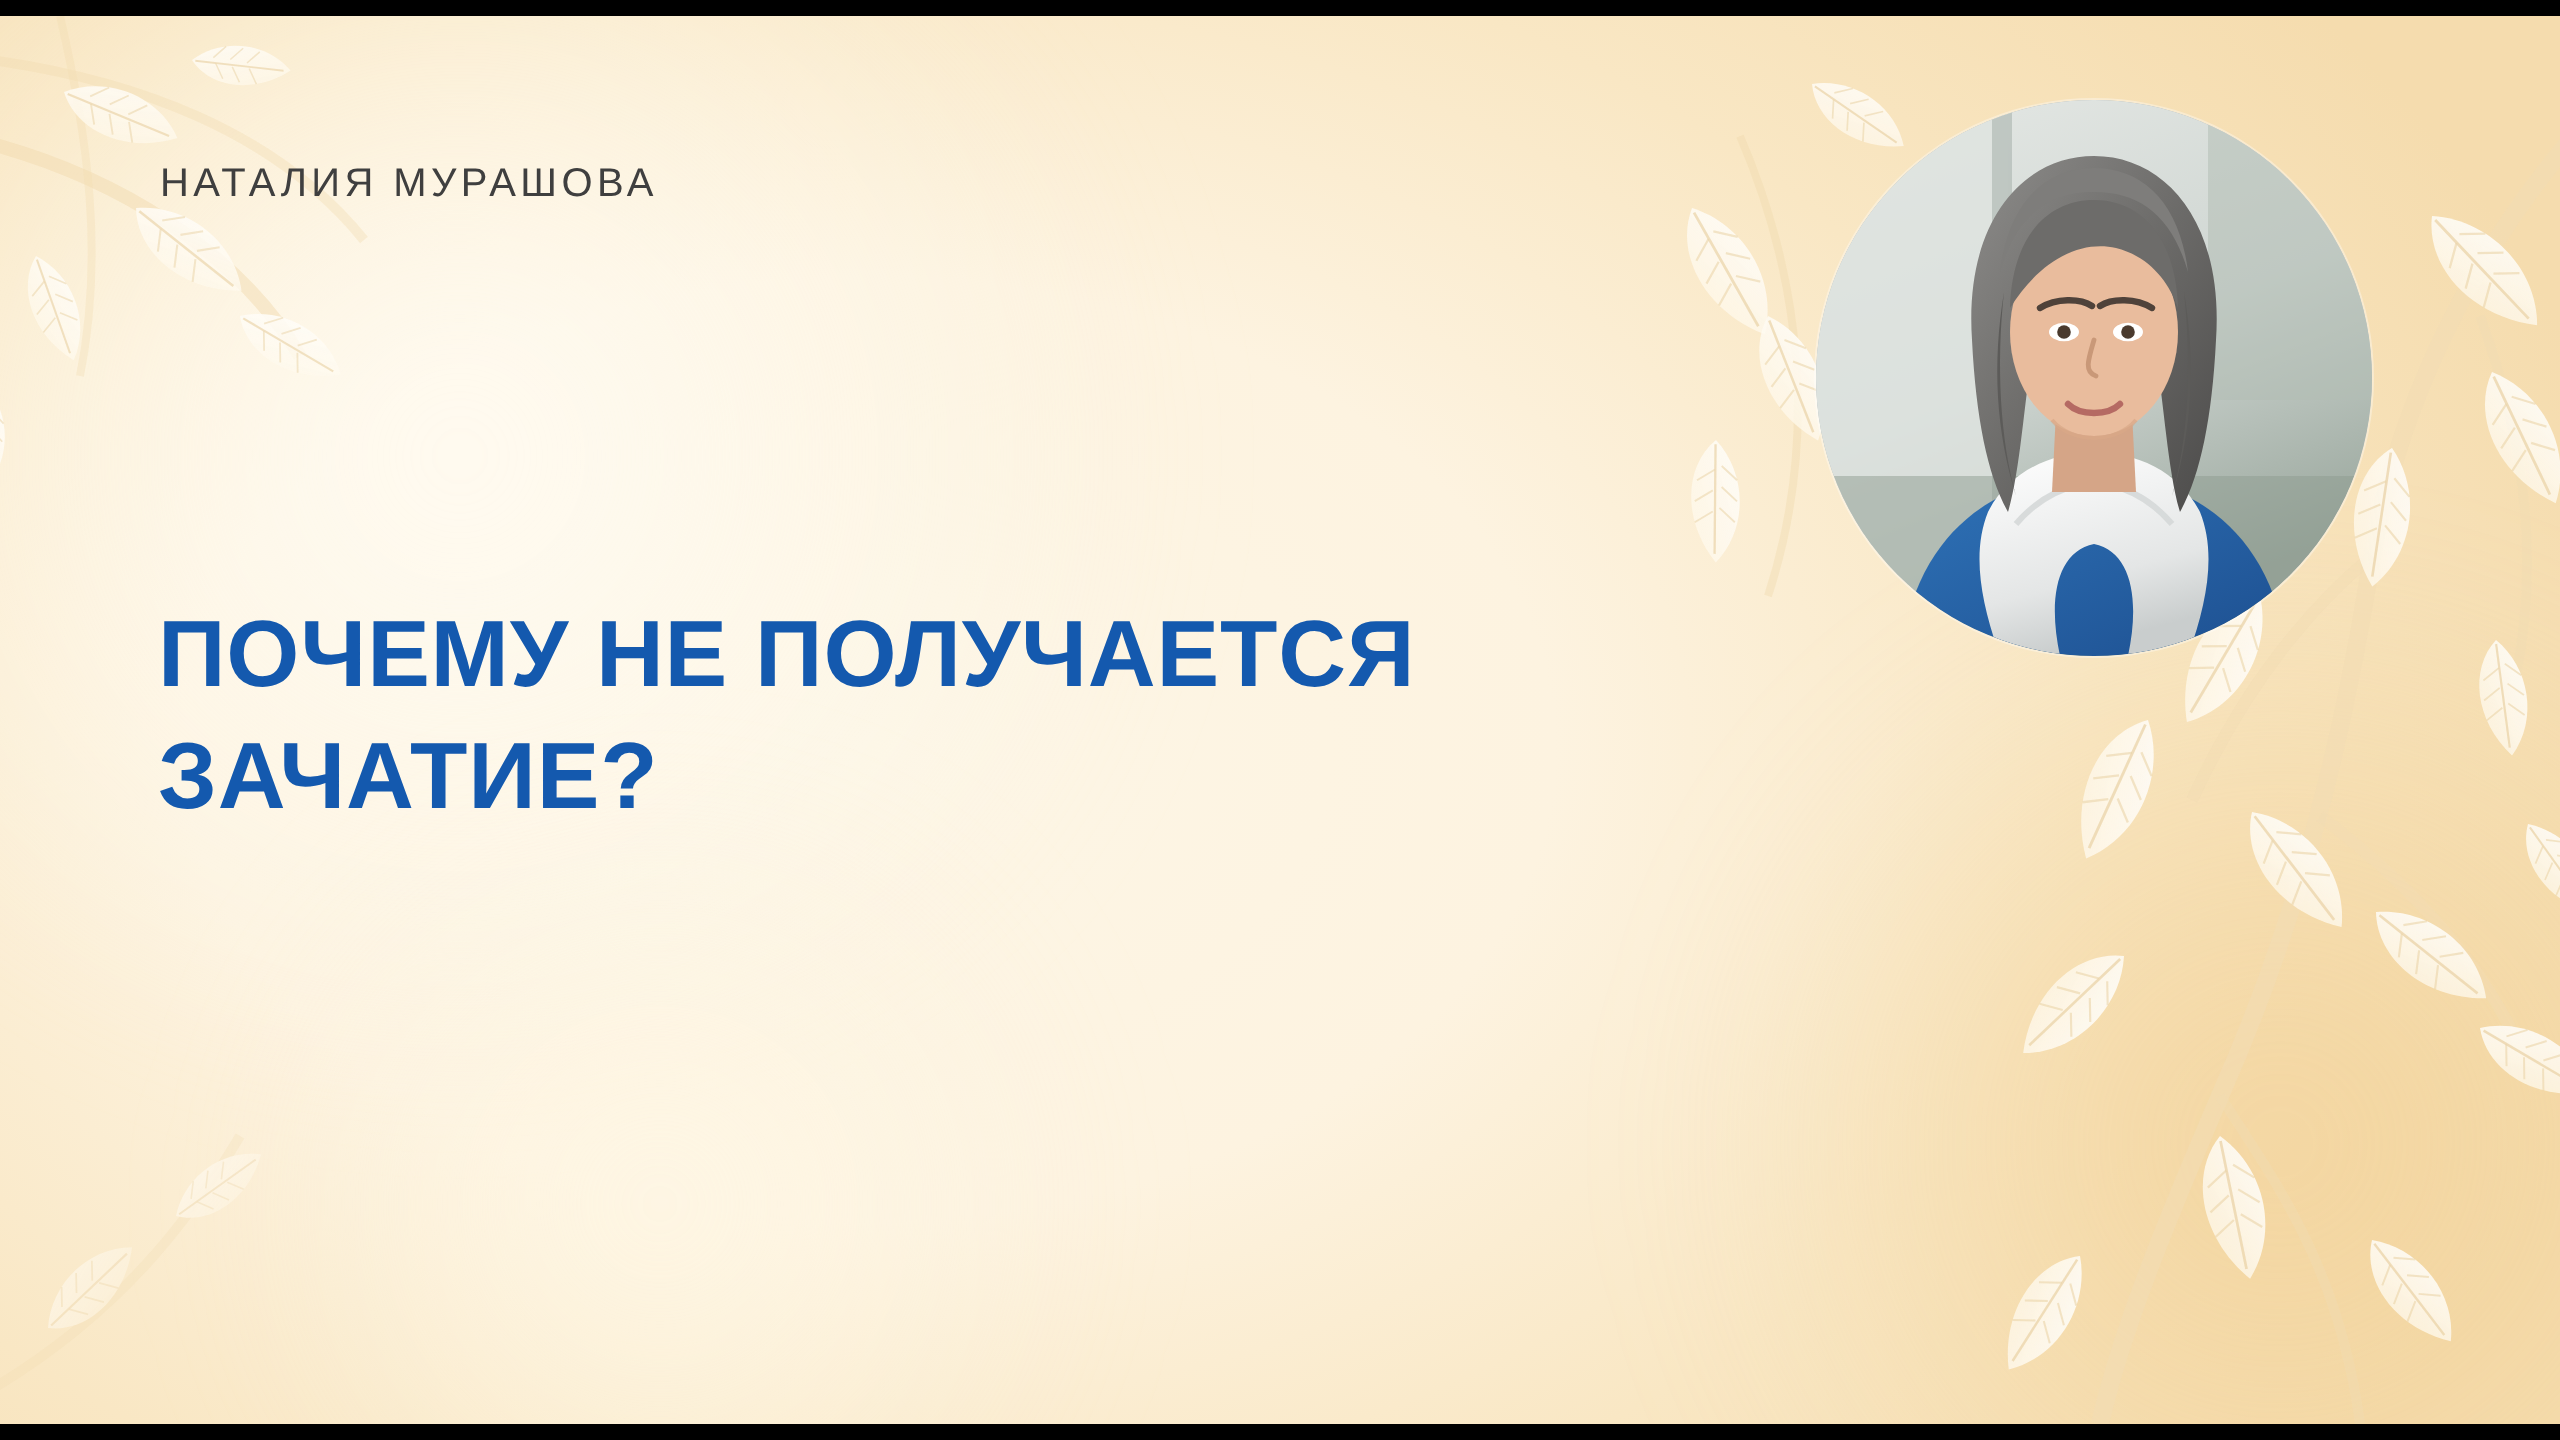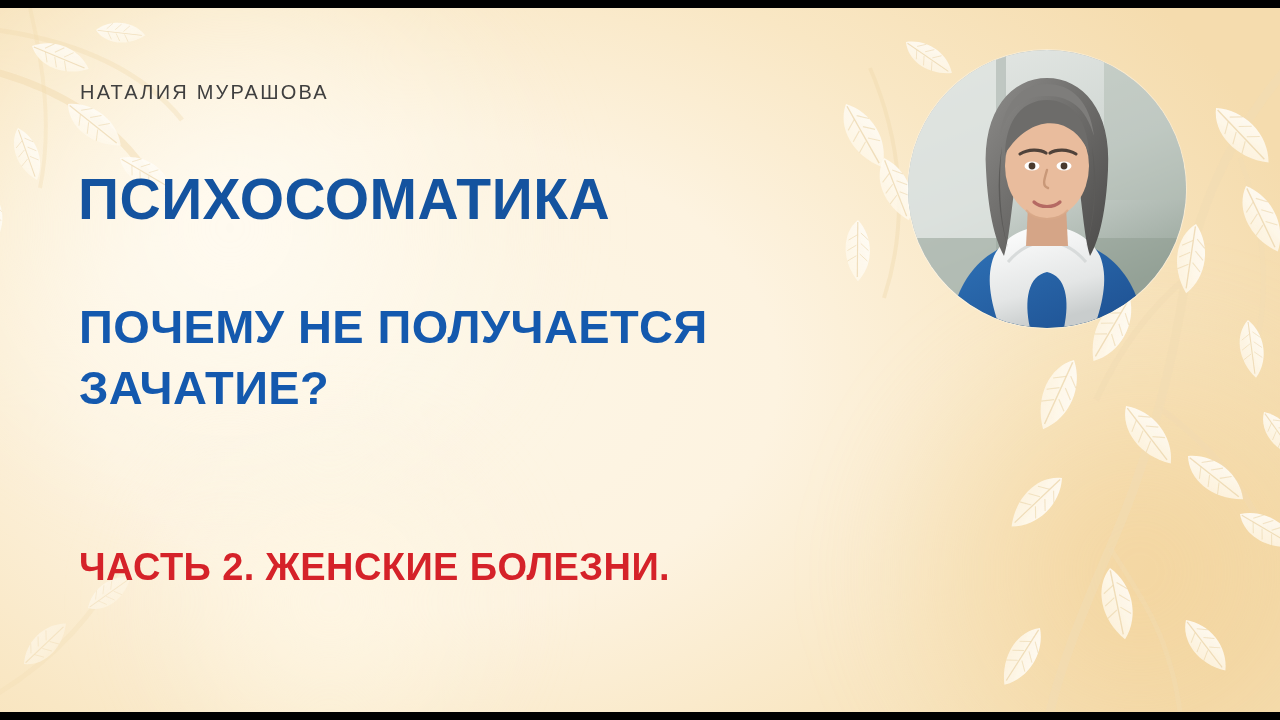--- a/index.html
+++ b/index.html
@@ -260,23 +260,21 @@
             <use href="#leafShape"></use>
           </g>
         <g transform="translate(1264,404) rotate(60) scale(0.95)">
             <use href="#leafShape"></use>
           </g>
       </g>
     </svg>
 
     <div class="content">
       <div class="author">НАТАЛИЯ МУРАШОВА</div>
-      <div class="title">ПСИХОСОМАТИКА</div>
       <div class="subtitle">ПОЧЕМУ НЕ ПОЛУЧАЕТСЯ ЗАЧАТИЕ?</div>
-      <div class="part">ЧАСТЬ 2.  ЖЕНСКИЕ БОЛЕЗНИ.</div>
     </div>
 
     <div class="portrait">
       <svg width="278" height="278" viewBox="0 0 278 278">
         <defs>
           <clipPath id="circleClip">
               <circle cx="139" cy="139" r="139"></circle>
             </clipPath>
           <linearGradient id="bgWall" x1="0" y1="0" x2="0.4" y2="1">
             <stop offset="0%" stop-color="#e6e9e6"></stop>

